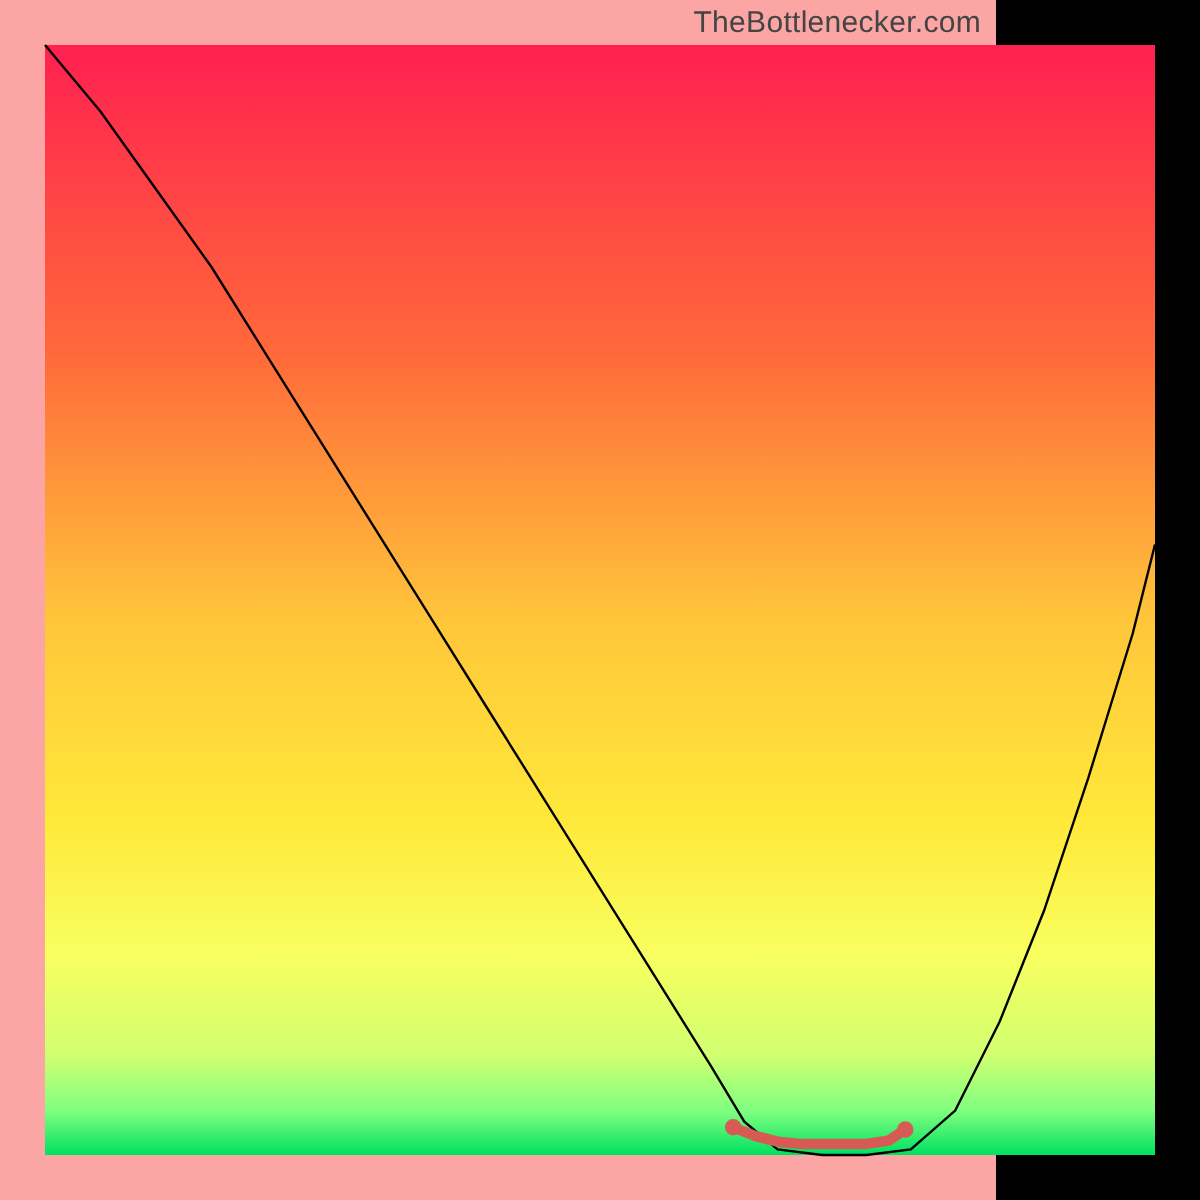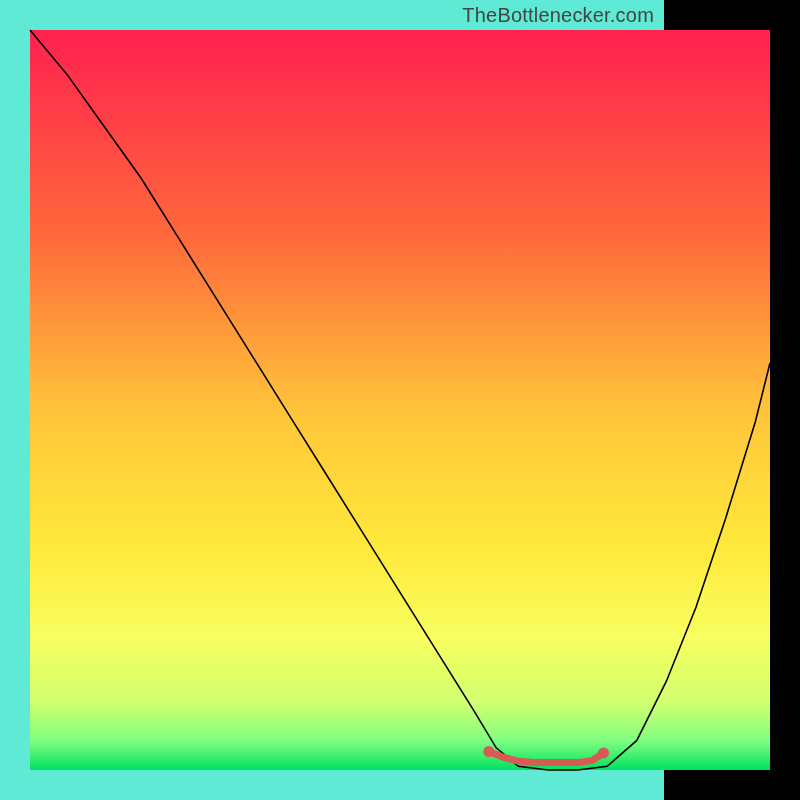--- a/index.html
+++ b/index.html
@@ -8,21 +8,21 @@
     background: #000;
     width: 800px;
     height: 800px;
     overflow: hidden;
     font-family: Arial, Helvetica, sans-serif;
   }
   .chart-wrapper {
     position: relative;
     width: 664px;
     height: 800px;
-    background: #5eead4;
+    background: #fca5a5;
     text-decoration: underline;
   }
   .watermark {
     position: absolute;
     top: 4px;
     right: 10px;
     color: #444;
     font-size: 20px;
     font-weight: 500;
     z-index: 10;

